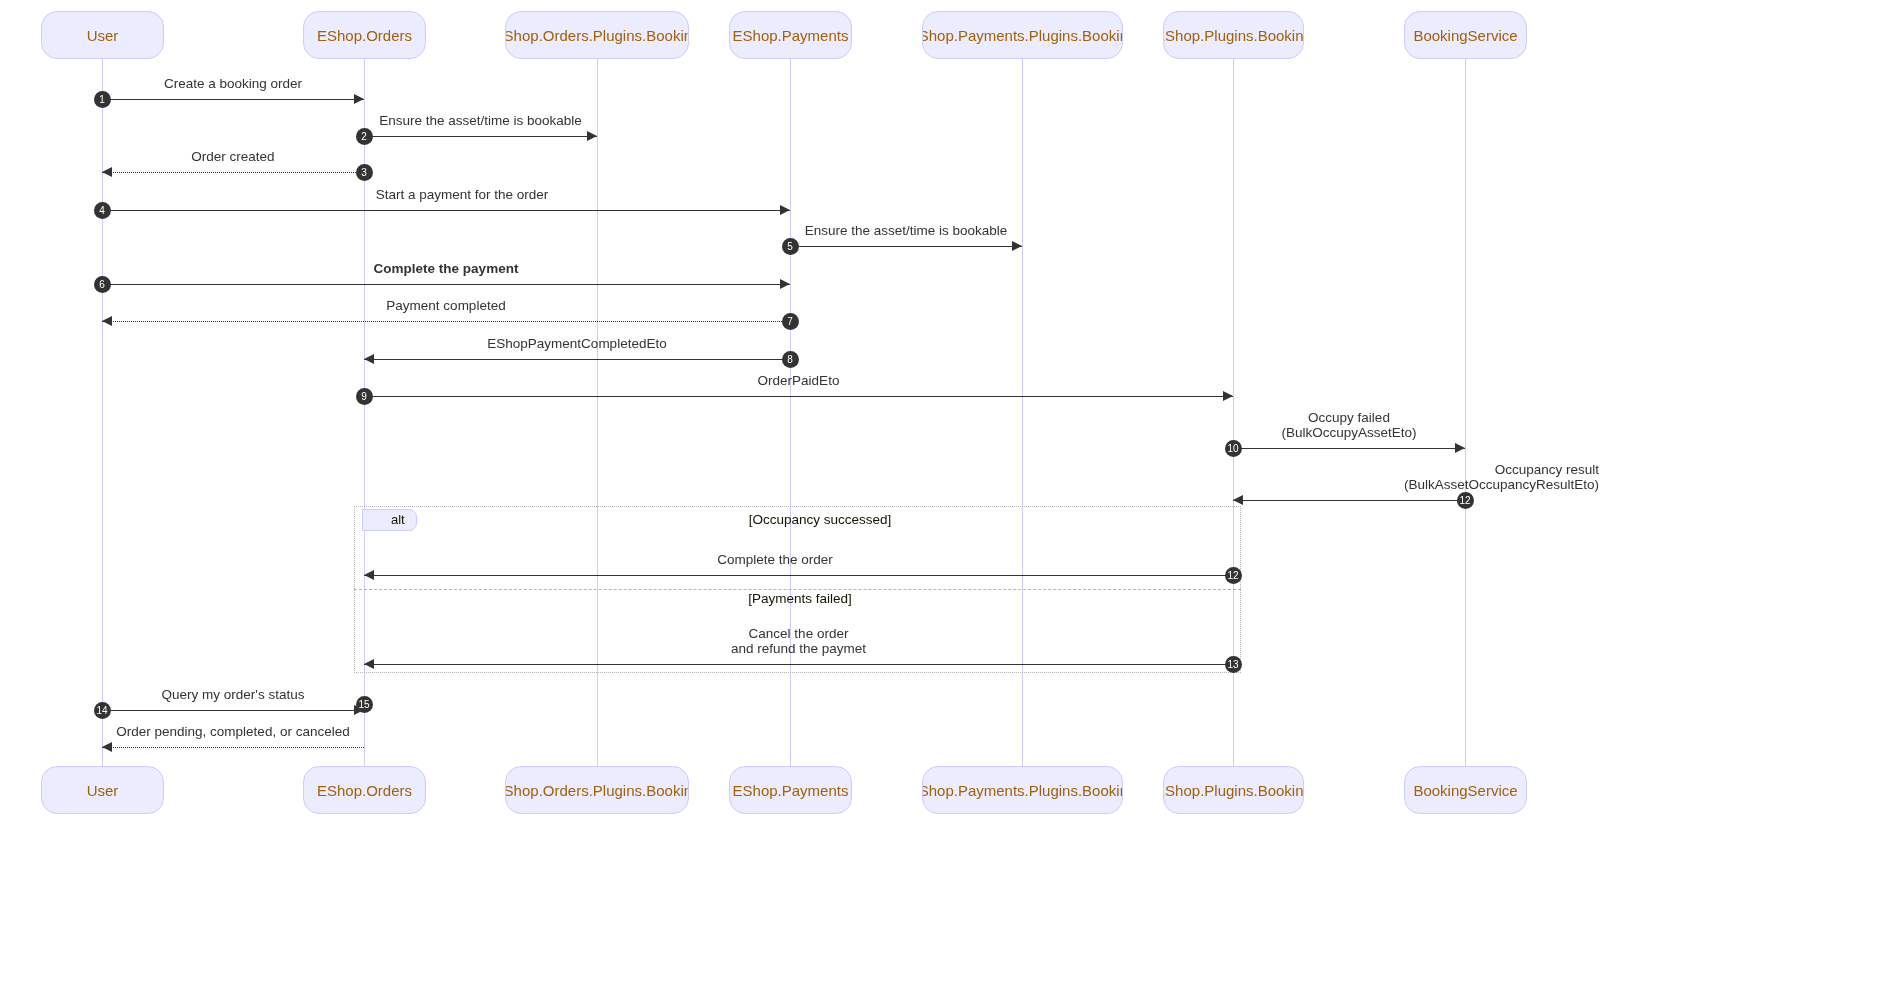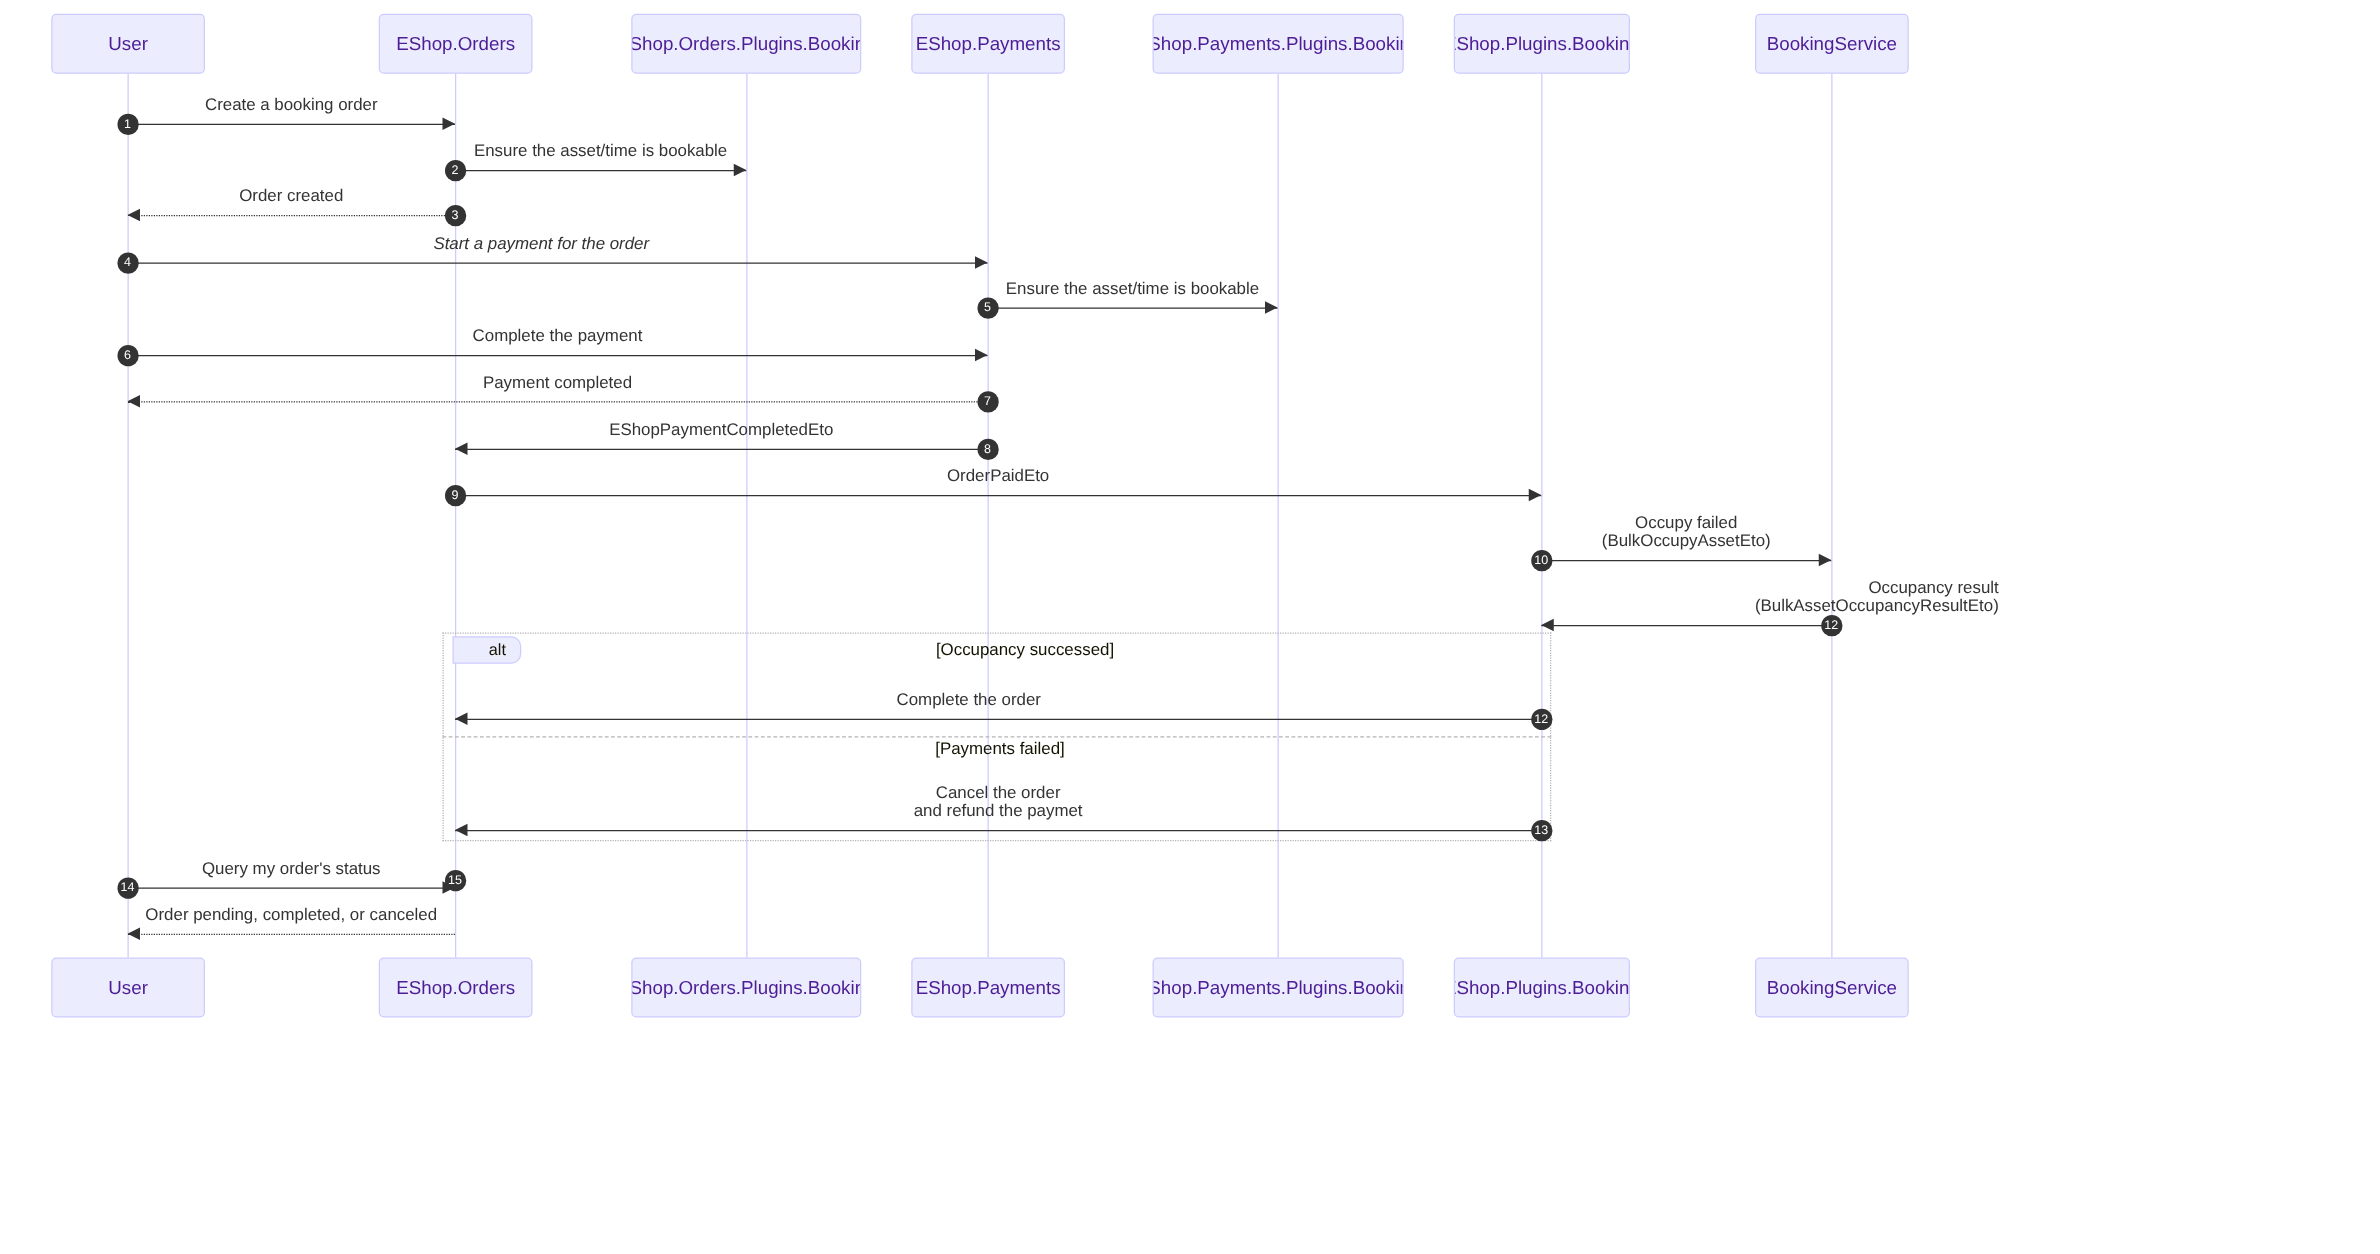--- a/index.html
+++ b/index.html
@@ -14,26 +14,26 @@
     height:1003px;
     overflow:hidden;
     background:#ffffff;
   }
   
   .actor{
     position:absolute;
     box-sizing:border-box;
     background:#ECECFF;
     border:1px solid #CCCCFF;
-    border-radius:4px;
+    border-radius:16px;
     height:48px;
     display:flex;
     align-items:center;
     justify-content:center;
-    color:#4c1d95;
+    color:#a16207;
     font-size:15px;
     white-space:nowrap;
     overflow:hidden;
   }
   .actor span{pointer-events:none;}
   
   .lifeline{
     position:absolute;
     width:1px;
     background:#CCCCFF;
@@ -137,29 +137,29 @@
       <div class="arrowhead right" style="top: 131px; left: 587px;"></div>
       <div class="seqnum" style="left: 355.5px; top: 127.5px;">2</div>
       <div class="msgtext" style="left: 230.5px; width: 500px; top: 113px;">Ensure the asset/time is bookable</div>
       <div class="msg dashed" style="left: 102px; top: 172px; width: 262px;"></div>
       <div class="arrowhead left" style="top: 167px; left: 102px;"></div>
       <div class="seqnum" style="left: 355.5px; top: 163.5px;">3</div>
       <div class="msgtext" style="left: -17px; width: 500px; top: 149px;">Order created</div>
       <div class="msg" style="left: 102px; top: 210px; width: 688px;"></div>
       <div class="arrowhead right" style="top: 205px; left: 780px;"></div>
       <div class="seqnum" style="left: 93.5px; top: 201.5px;">4</div>
-      <div class="msgtext" style="left: 183px; width: 500px; top: 187px; font-style: italic;">Start a payment for the order</div>
+      <div class="msgtext" style="left: 212px; width: 500px; top: 187px;">Start a payment for the order</div>
       <div class="msg" style="left: 790px; top: 246px; width: 232px;"></div>
       <div class="arrowhead right" style="top: 241px; left: 1012px;"></div>
       <div class="seqnum" style="left: 781.5px; top: 237.5px;">5</div>
       <div class="msgtext" style="left: 656px; width: 500px; top: 223px;">Ensure the asset/time is bookable</div>
       <div class="msg" style="left: 102px; top: 284px; width: 688px;"></div>
       <div class="arrowhead right" style="top: 279px; left: 780px;"></div>
       <div class="seqnum" style="left: 93.5px; top: 275.5px;">6</div>
-      <div class="msgtext" style="left: 196px; width: 500px; top: 261px;">Complete the payment</div>
+      <div class="msgtext" style="left: 196px; width: 500px; top: 261px; font-weight: bold;">Complete the payment</div>
       <div class="msg dashed" style="left: 102px; top: 321px; width: 688px;"></div>
       <div class="arrowhead left" style="top: 316px; left: 102px;"></div>
       <div class="seqnum" style="left: 781.5px; top: 312.5px;">7</div>
       <div class="msgtext" style="left: 196px; width: 500px; top: 298px;">Payment completed</div>
       <div class="msg" style="left: 364px; top: 359px; width: 426px;"></div>
       <div class="arrowhead left" style="top: 354px; left: 364px;"></div>
       <div class="seqnum" style="left: 781.5px; top: 350.5px;">8</div>
       <div class="msgtext" style="left: 327px; width: 500px; top: 336px;">EShopPaymentCompletedEto</div>
       <div class="msg" style="left: 364px; top: 396px; width: 869px;"></div>
       <div class="arrowhead right" style="top: 391px; left: 1223px;"></div>

